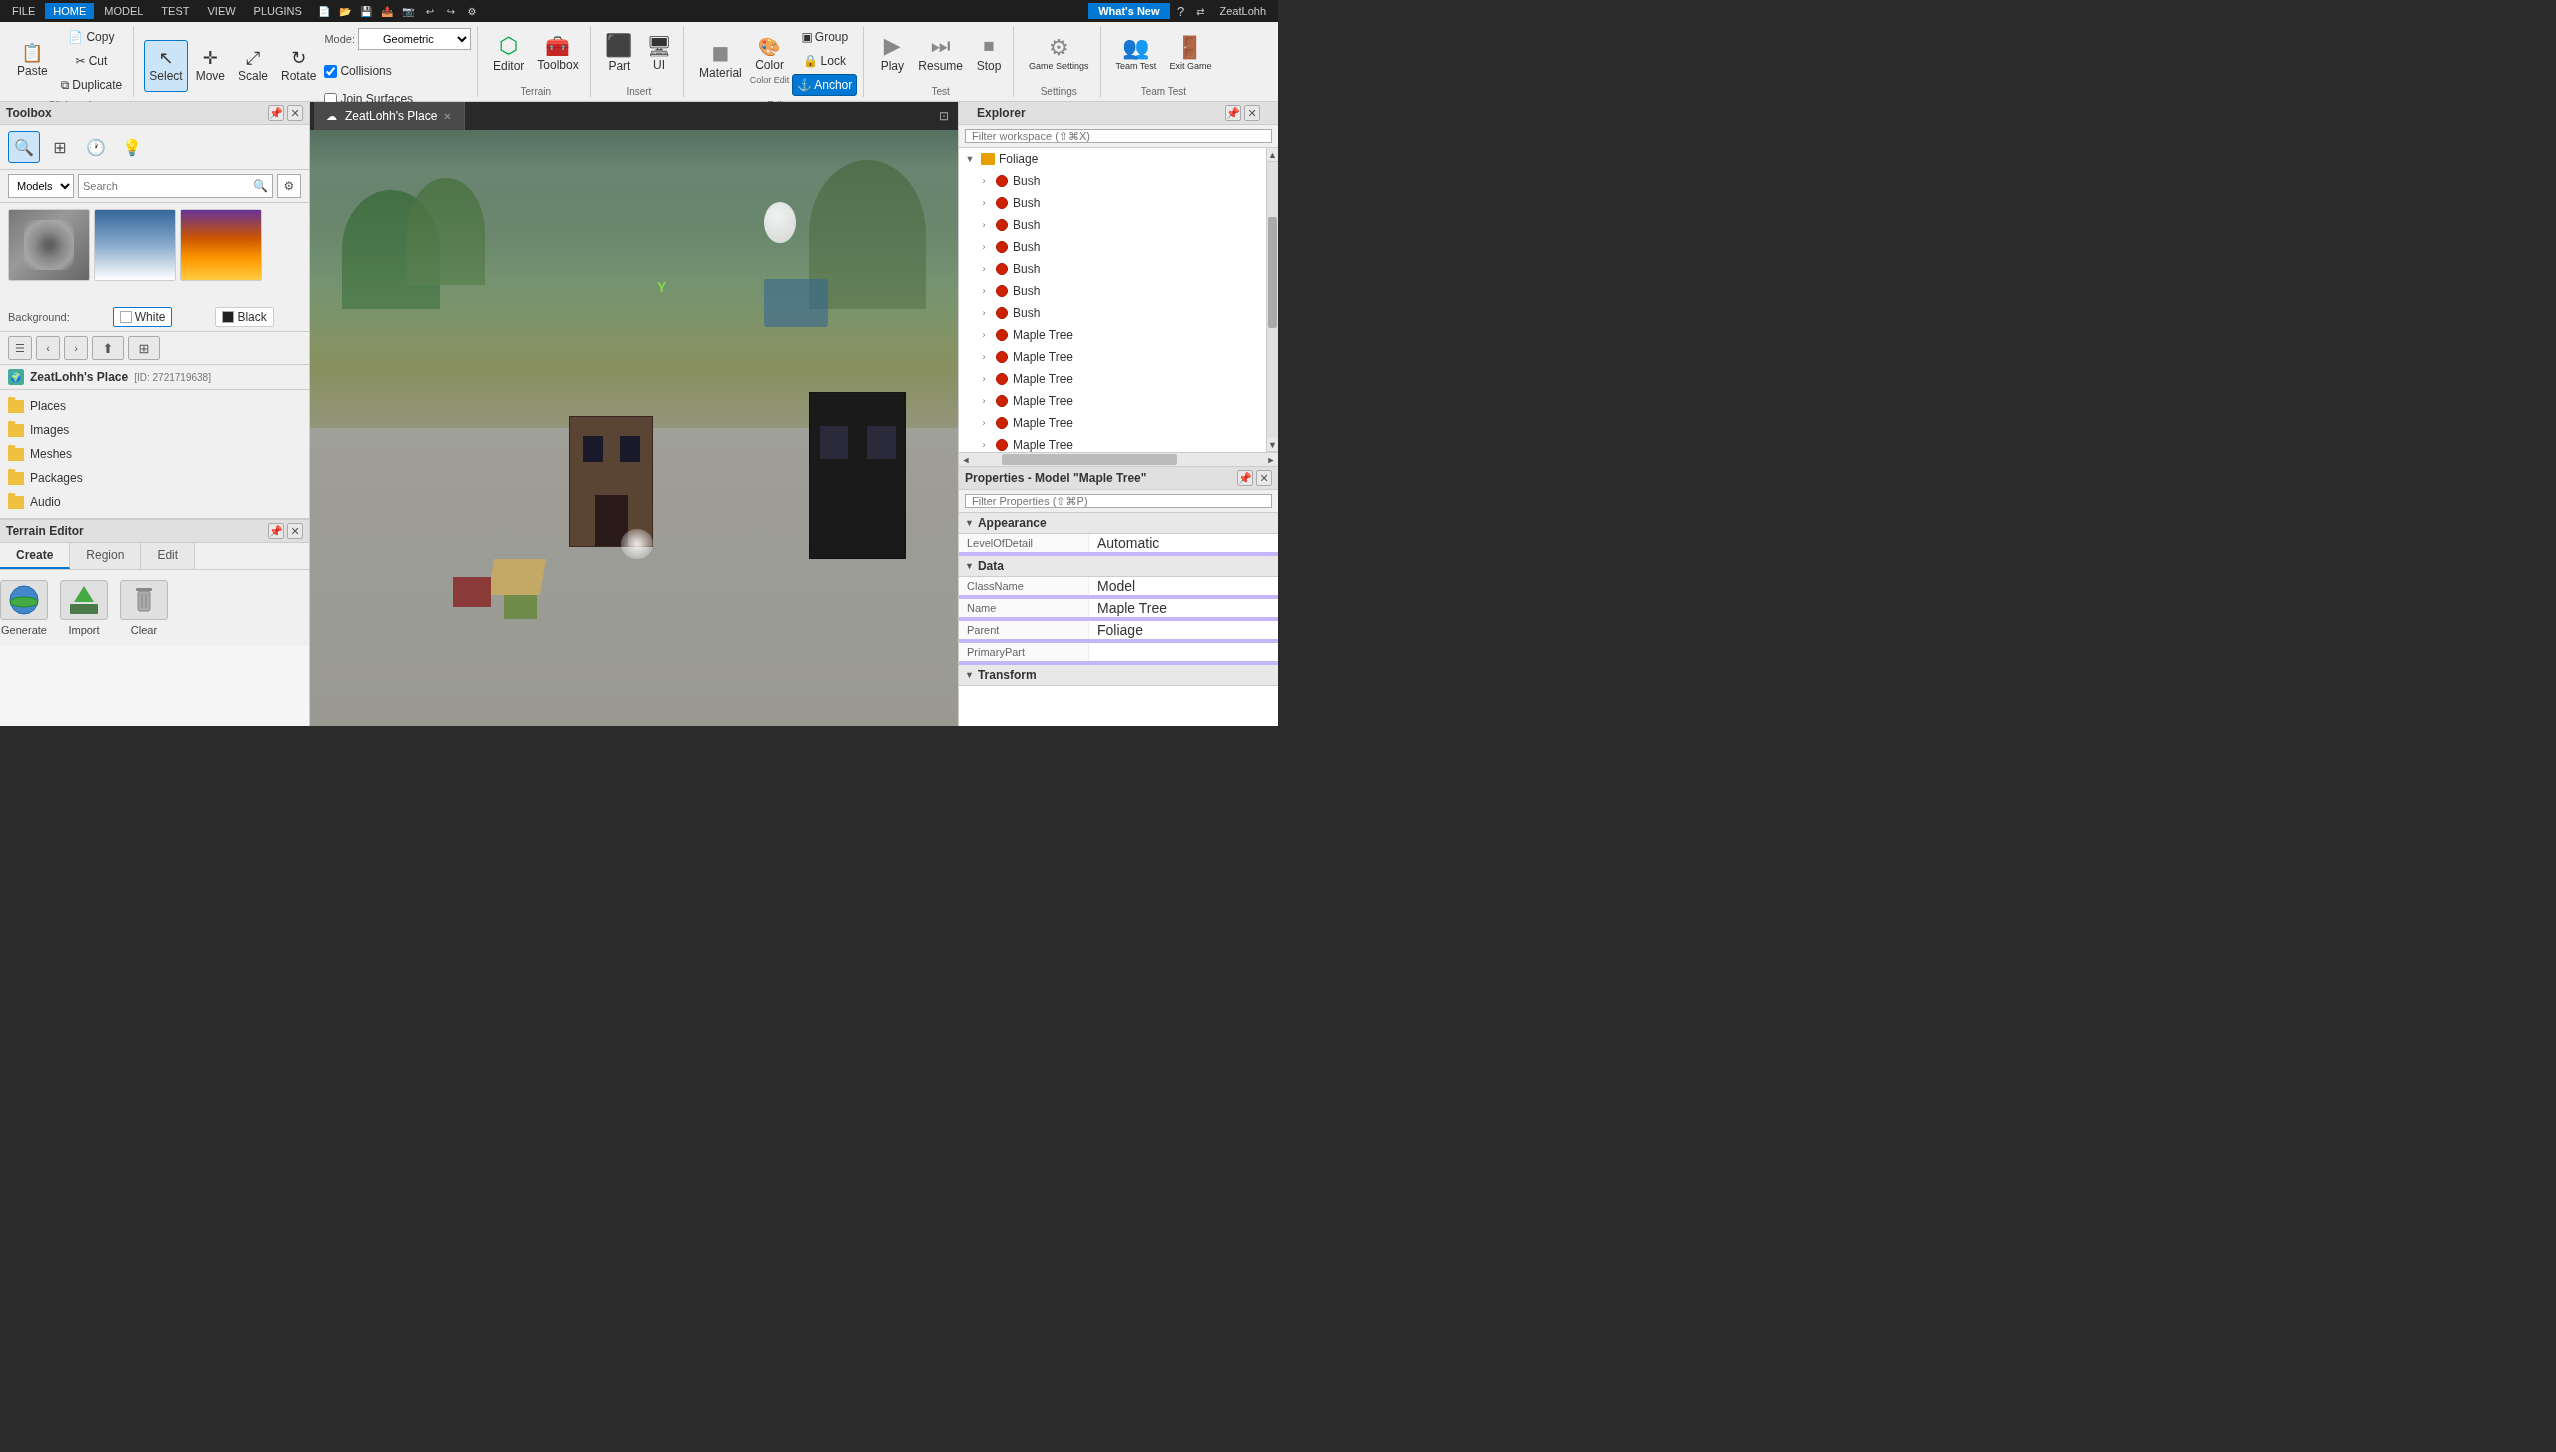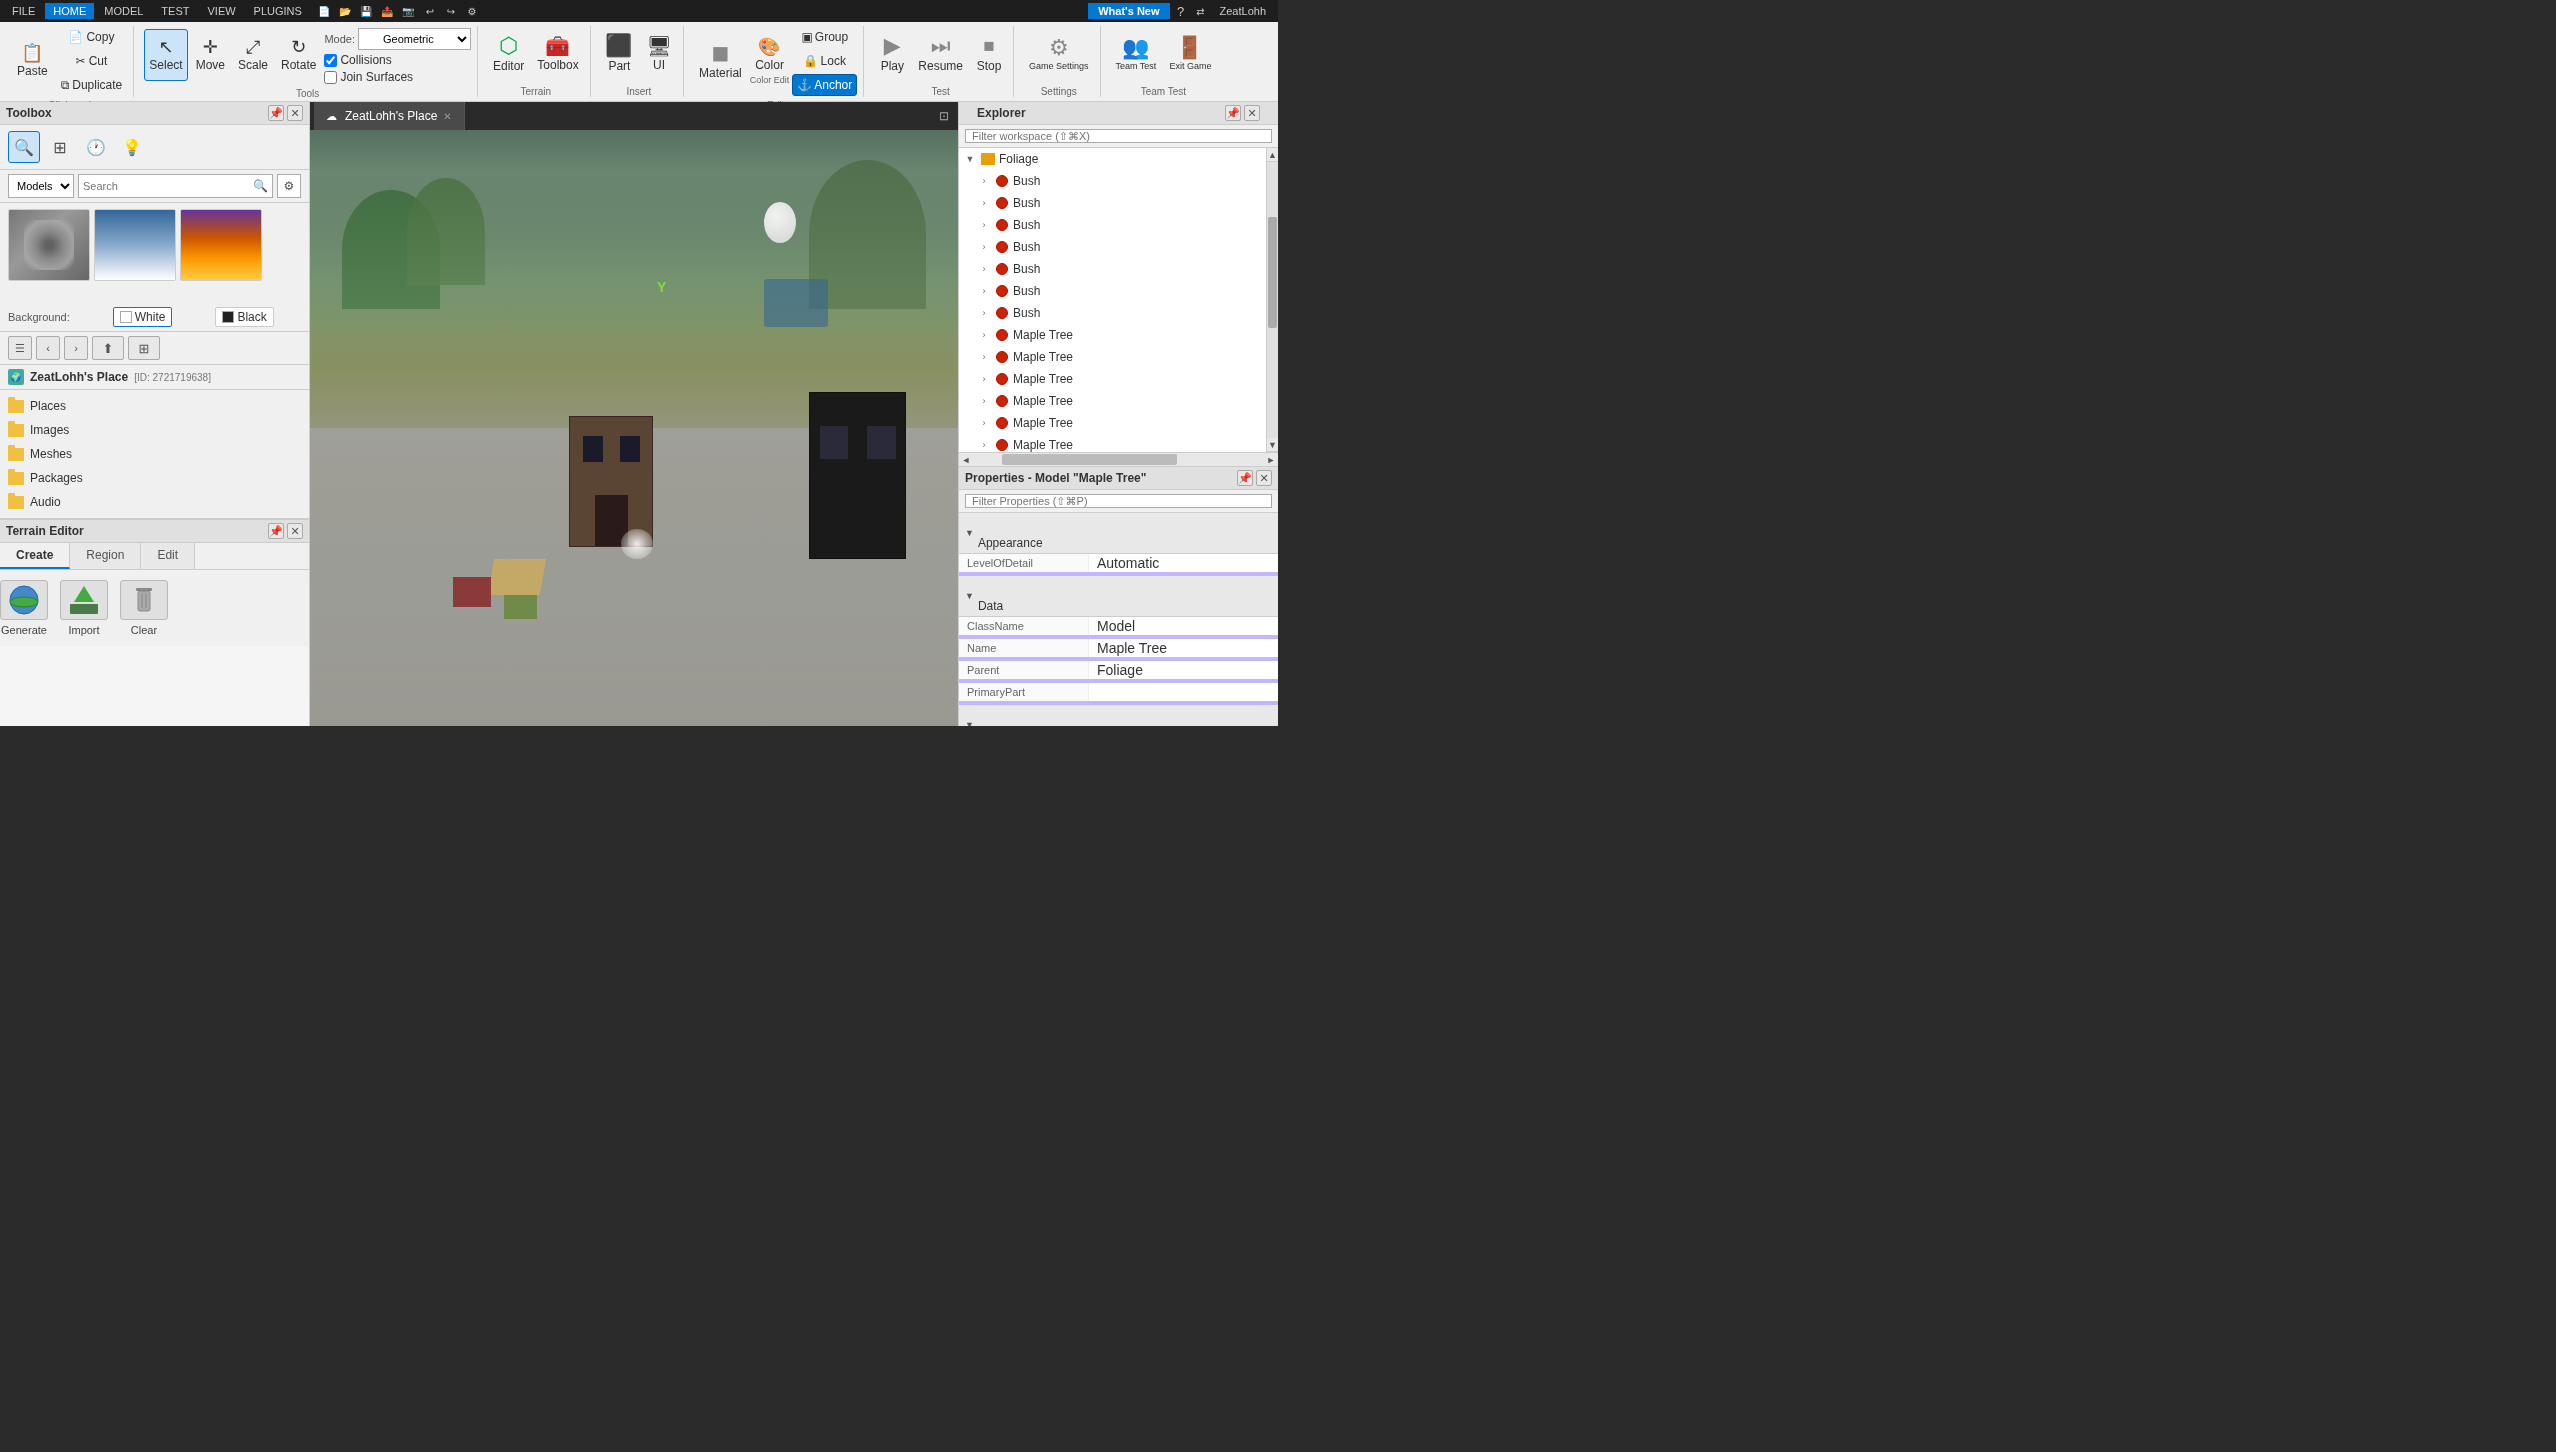--- a/index.html
+++ b/index.html
@@ -265,21 +265,21 @@
       padding: 4px 6px; border-bottom: 1px solid #ccc; background: #f0f0f0;
     }
     #properties-content {
       flex: 1; overflow-y: auto; background: white;
     }
     .prop-section-header {
       display: flex; align-items: center; gap: 4px; padding: 3px 6px;
       background: #e8e8e8; border-bottom: 1px solid #ccc; cursor: pointer;
     }
     .prop-section-arrow { font-size: 9px; color: #555; }
-    .prop-section-label { font-size: 12px; font-weight: 400; color: #333; margin-top: 20px; }
+    .prop-section-label { font-size: 12px; font-weight: 700; color: #333; }
     .prop-row {
       display: flex; align-items: center; border-bottom: 4px solid #c4b5fd;
       height: 22px;
     }
     .prop-name {
       width: 130px; padding: 0 8px; font-size: 11px; color: #666;
       border-right: 1px solid #eee; height: 100%; display: flex; align-items: center;
       background: #fafafa;
     }
     .prop-value {
@@ -351,21 +351,21 @@
         <span>Move</span>
       </div>
       <div class="tb-btn">
         <div class="tb-btn-icon">⤢</div>
         <span>Scale</span>
       </div>
       <div class="tb-btn">
         <div class="tb-btn-icon">↻</div>
         <span>Rotate</span>
       </div>
-      <div style="display:flex;flex-direction:column;gap:3px;padding-top:2px;">
+      <div style="display:flex;flex-direction:column;gap:14px;padding-top:2px;">
         <div style="display:flex;align-items:center;gap:3px;">
           <span style="font-size:11px;color:#555;">Mode:</span>
           <select class="mode-select">
             <option>Geometric</option>
           </select>
         </div>
         <div class="checkbox-row">
           <input type="checkbox" checked="" style="">
           <span>Collisions</span>
         </div>

